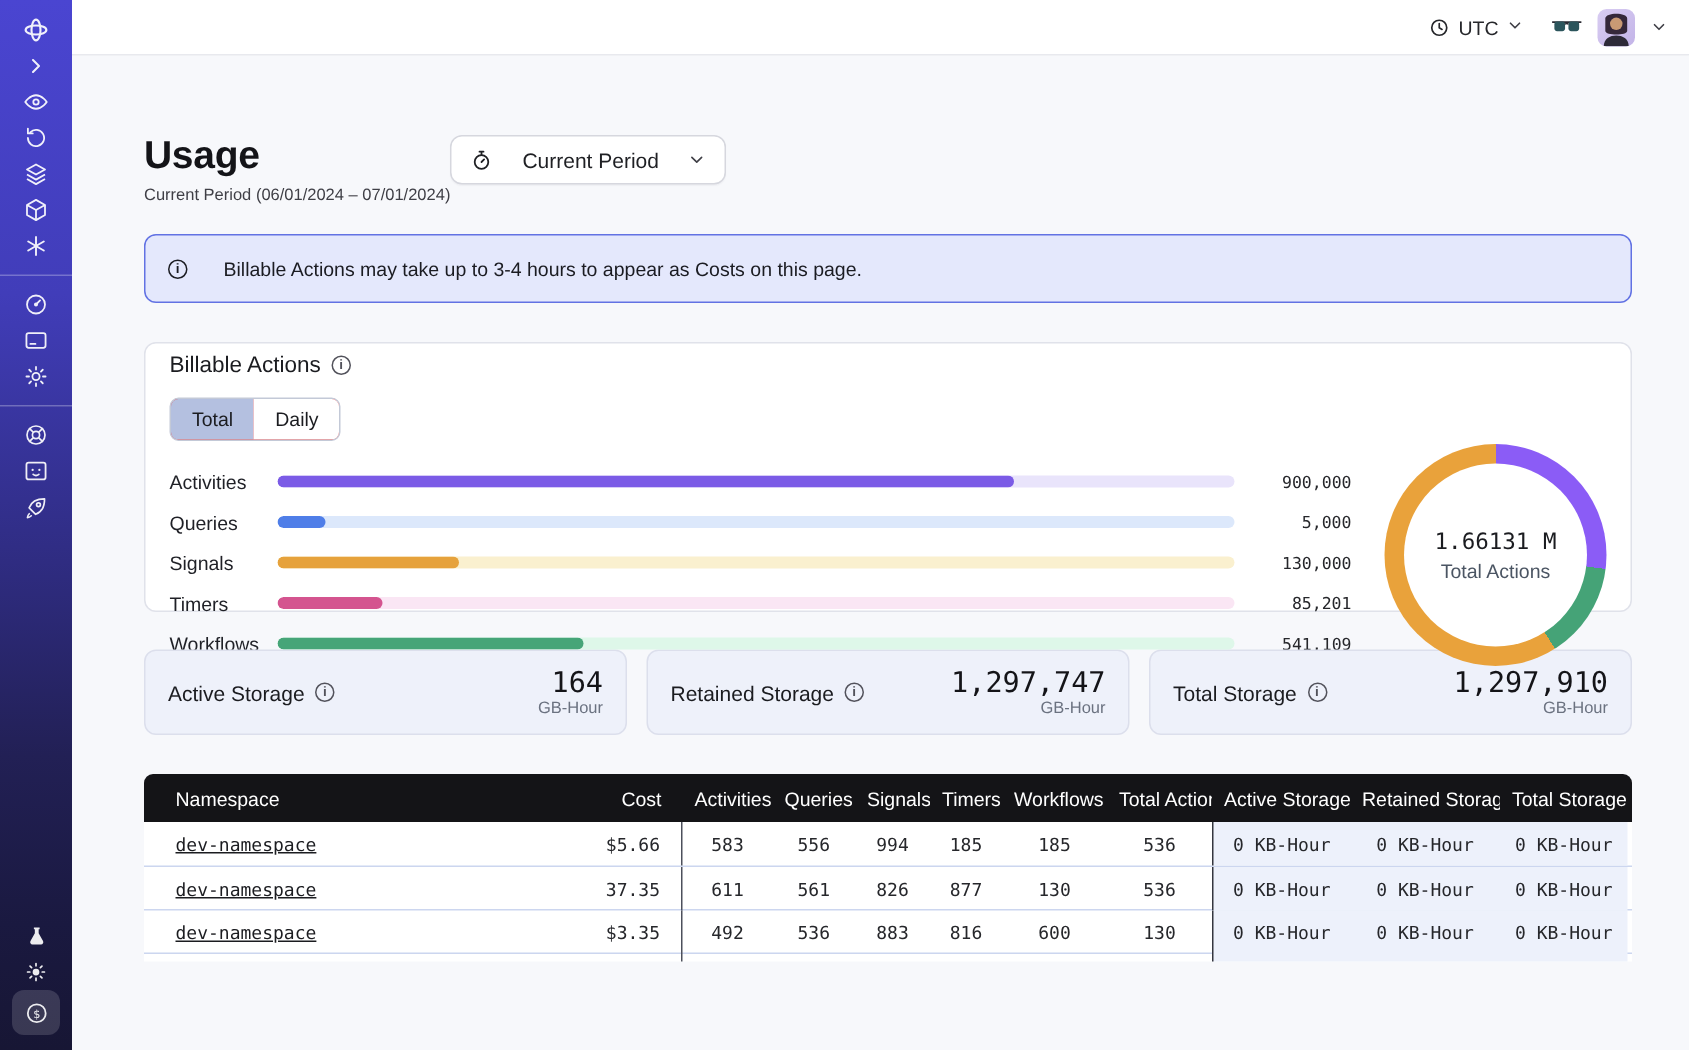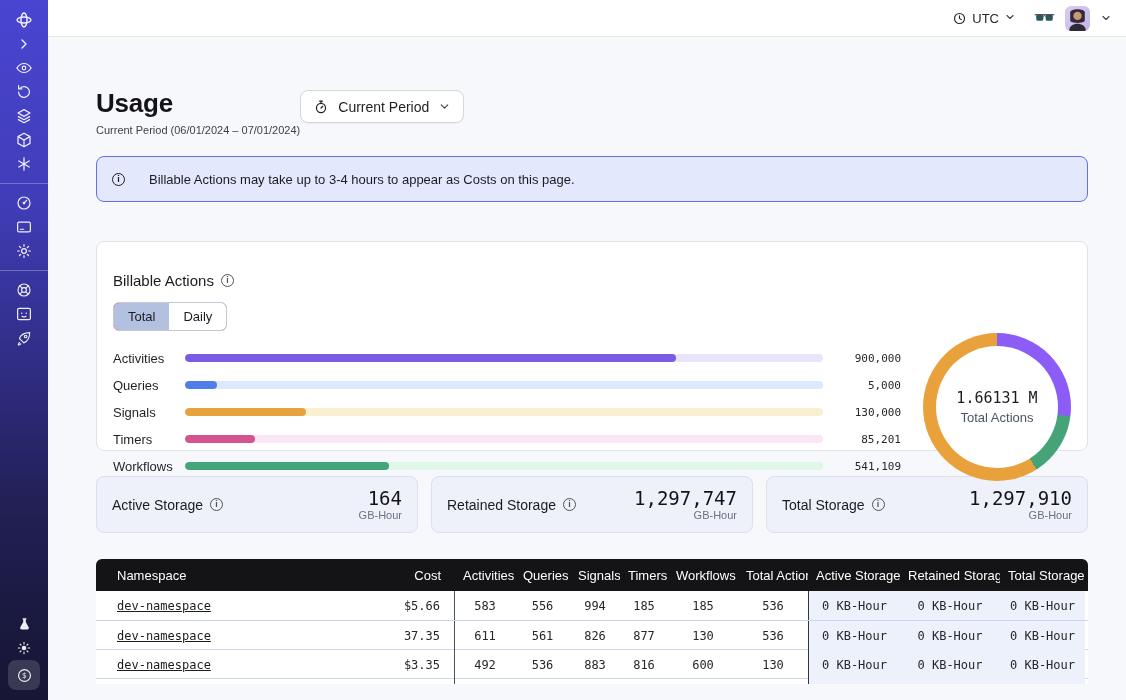--- a/index.html
+++ b/index.html
@@ -26,34 +26,34 @@
     background:linear-gradient(135deg,#d9cdf2,#c3b4e8); display:flex; align-items:flex-end; justify-content:center; }
   .chev { color:#3f3f46; display:flex; }
 
   
   .content { position:fixed; left:48px; top:37px; width:1078px; height:663px;
     background:#f7f8fb; padding:0 38px 0 48px; overflow:hidden; }
 
   .page-head { margin-top:51px; display:flex; justify-content:flex-start; align-items:flex-start; }
   .page-title { font-size:26px; font-weight:600; letter-spacing:-.2px; color:#141418; }
   .page-sub { margin-top:5px; font-size:11px; color:#3f3f46; }
-  .period-btn { display:flex; align-items:center; gap:9px; background:#fff; border:1px solid #d6d7de;
+  .period-btn { display:flex; align-items:center; gap:19px; background:#fff; border:1px solid #d6d7de;
     border-radius:8px; height:33px; padding:0 12px; font-size:14px; color:#1f2024; cursor:pointer;
     box-shadow:0 1px 1px rgba(20,20,40,.04); margin-top:2px; }
 
   .banner { margin-top:20px; height:46px; background:#e4e8fc; border:1px solid #6272e3; border-radius:8px;
     display:flex; align-items:center; gap:24px; padding:0 15px; font-size:13px; color:#1b1c22; }
 
   .info-icon { display:inline-flex; width:13px; height:13px; border:1.2px solid currentColor; border-radius:50%;
     align-items:center; justify-content:center; flex:0 0 auto; font-size:9px; font-weight:700; line-height:1; }
   .info-icon::after { content:"i"; }
 
   
-  .card { margin-top:39px; background:#fff; border:1px solid #e0e2ea; border-radius:8px;
-    height:210px; padding:30px 16px; }
+  .card { margin-top:26px; background:#fff; border:1px solid #e0e2ea; border-radius:8px;
+    height:180px; padding:6px 16px; }
   .card-title { display:flex; align-items:center; gap:7px; font-size:15px; color:#1b1c20; }
   .card-title .info-icon { color:#52525b; }
   .tabs { margin-top:13px; display:inline-flex; border:1px solid #c3c9d7; border-radius:6px; overflow:hidden;
     background:#ef4444; }
   .tab { font-size:13px; padding:6px 14px; cursor:pointer; color:#1b1c20; background:#fff; }
   .tab.active { background:#b4c0e0; }
 
   .chart-zone { display:flex; align-items:flex-start; }
   .bars { flex:1; padding-top:23px; }
   .bar-row { display:flex; align-items:center; height:8px; margin-bottom:19px; }

